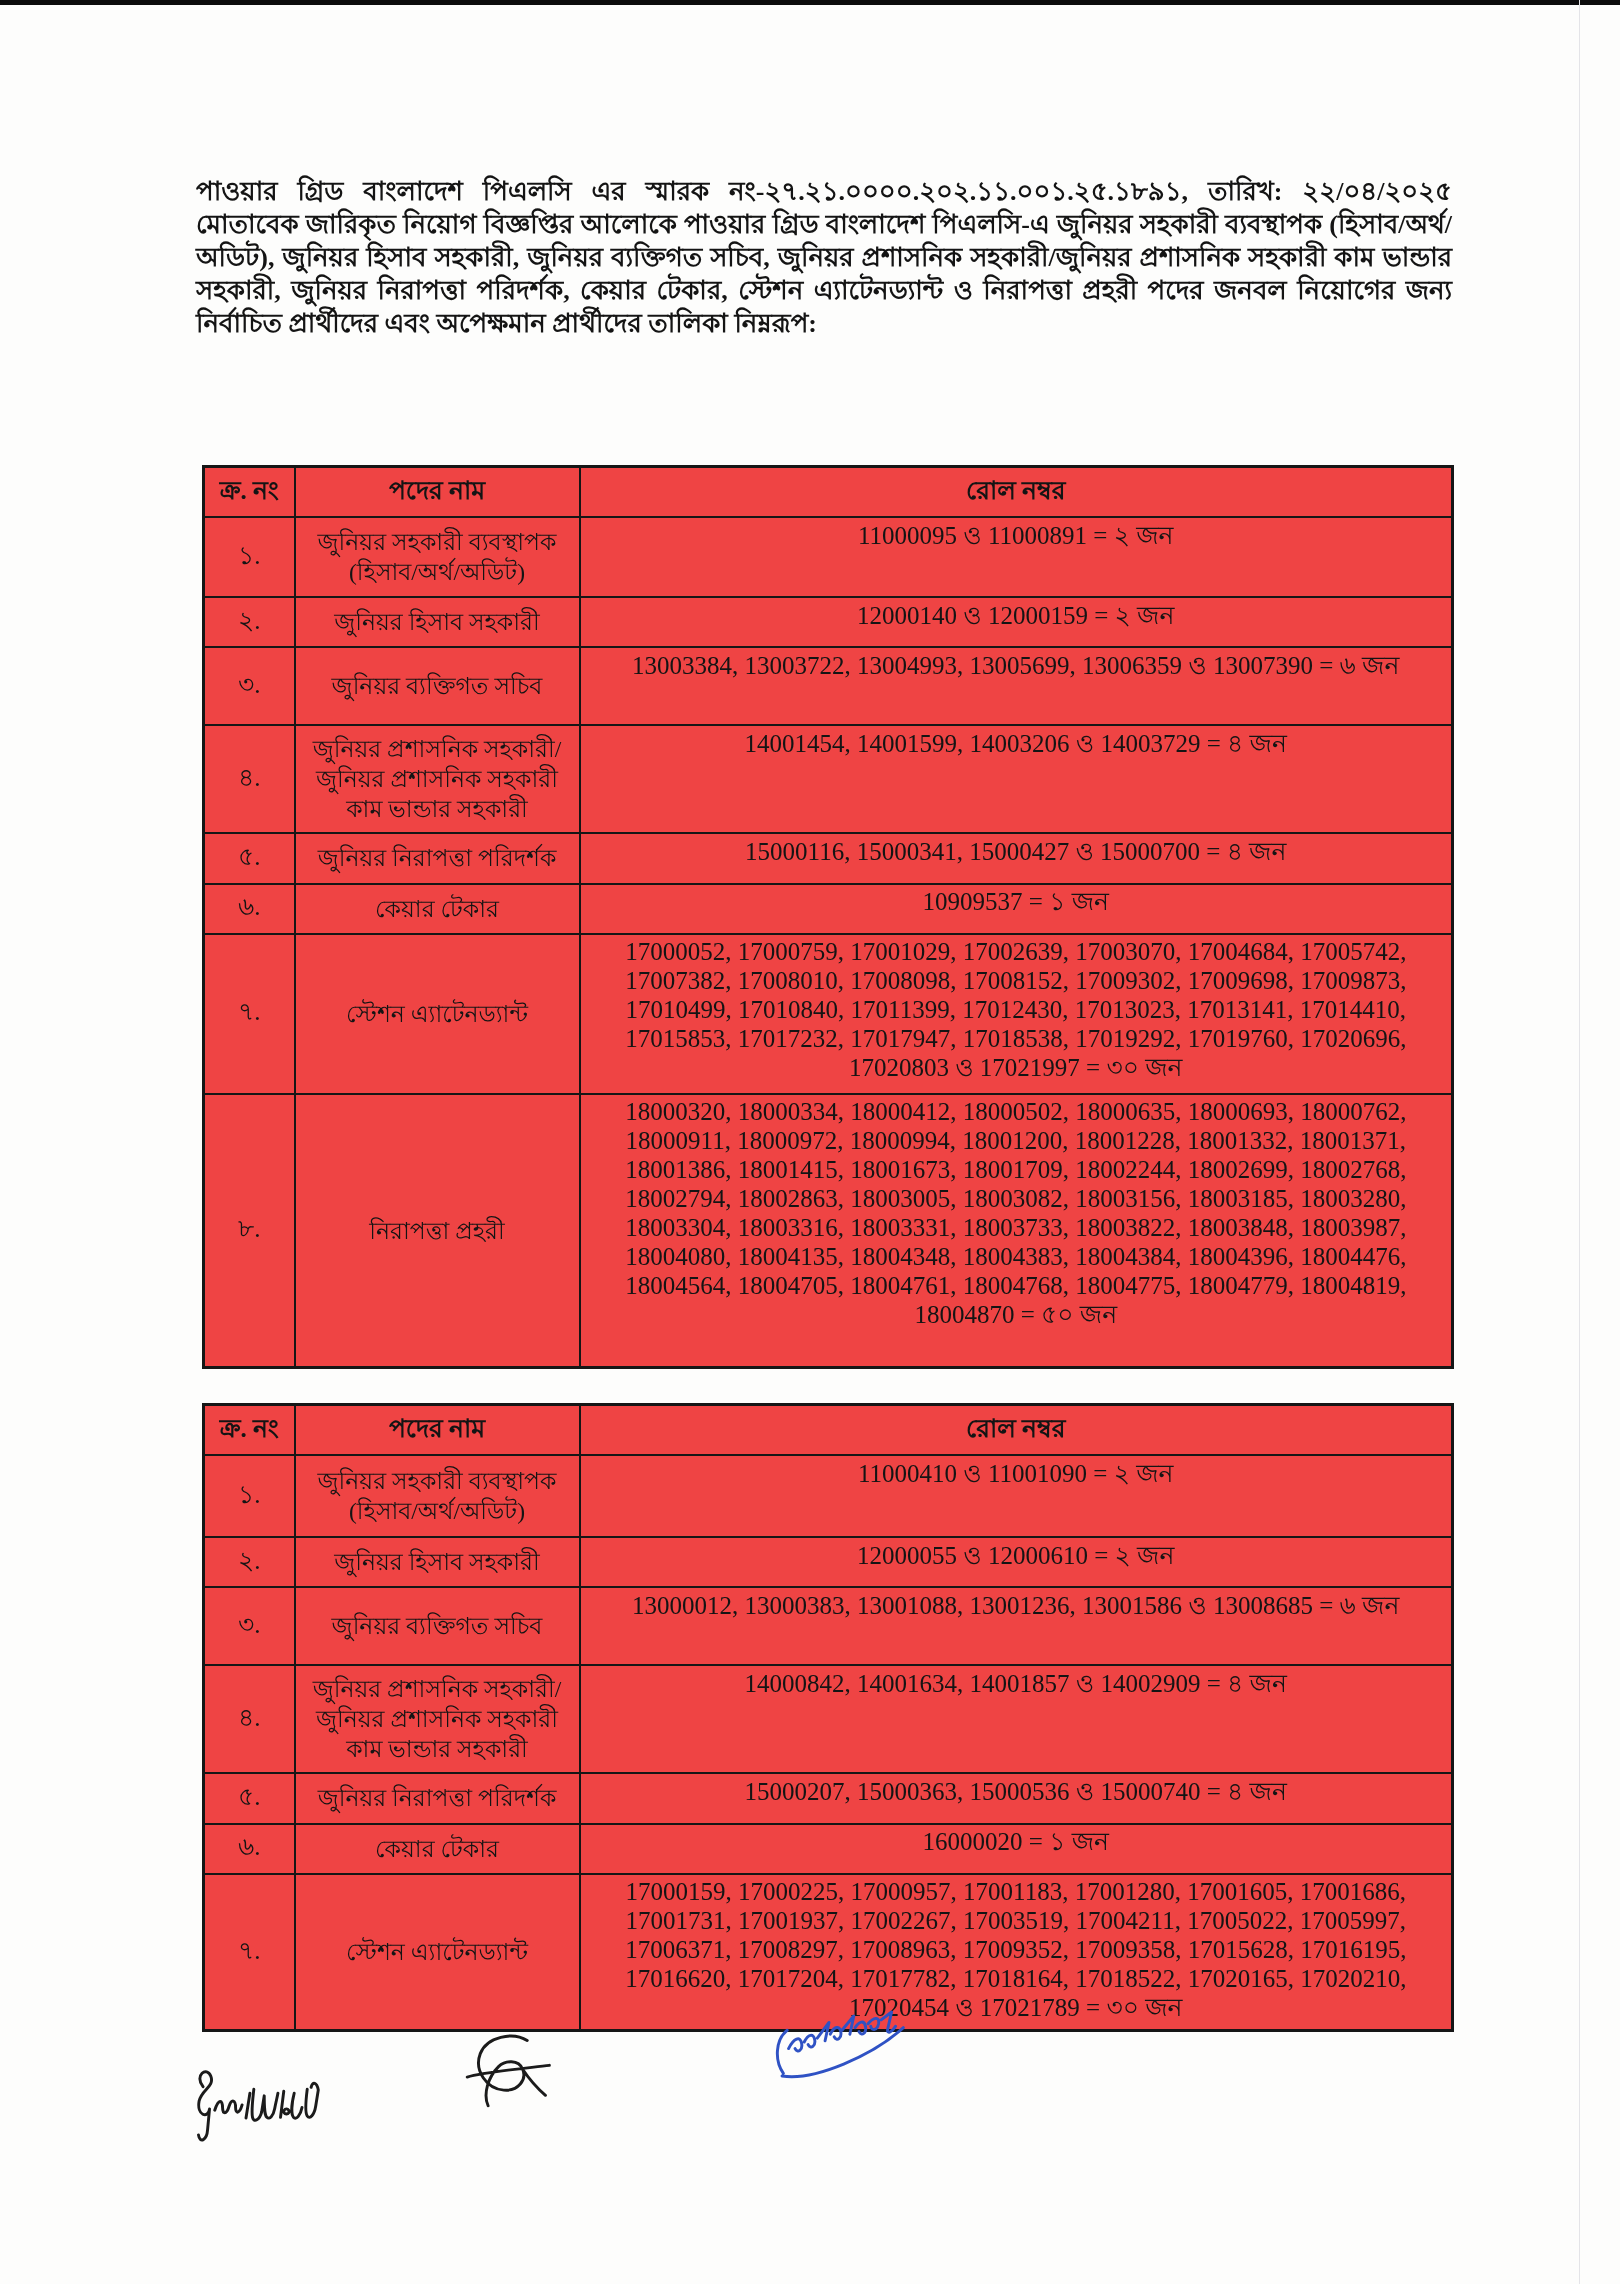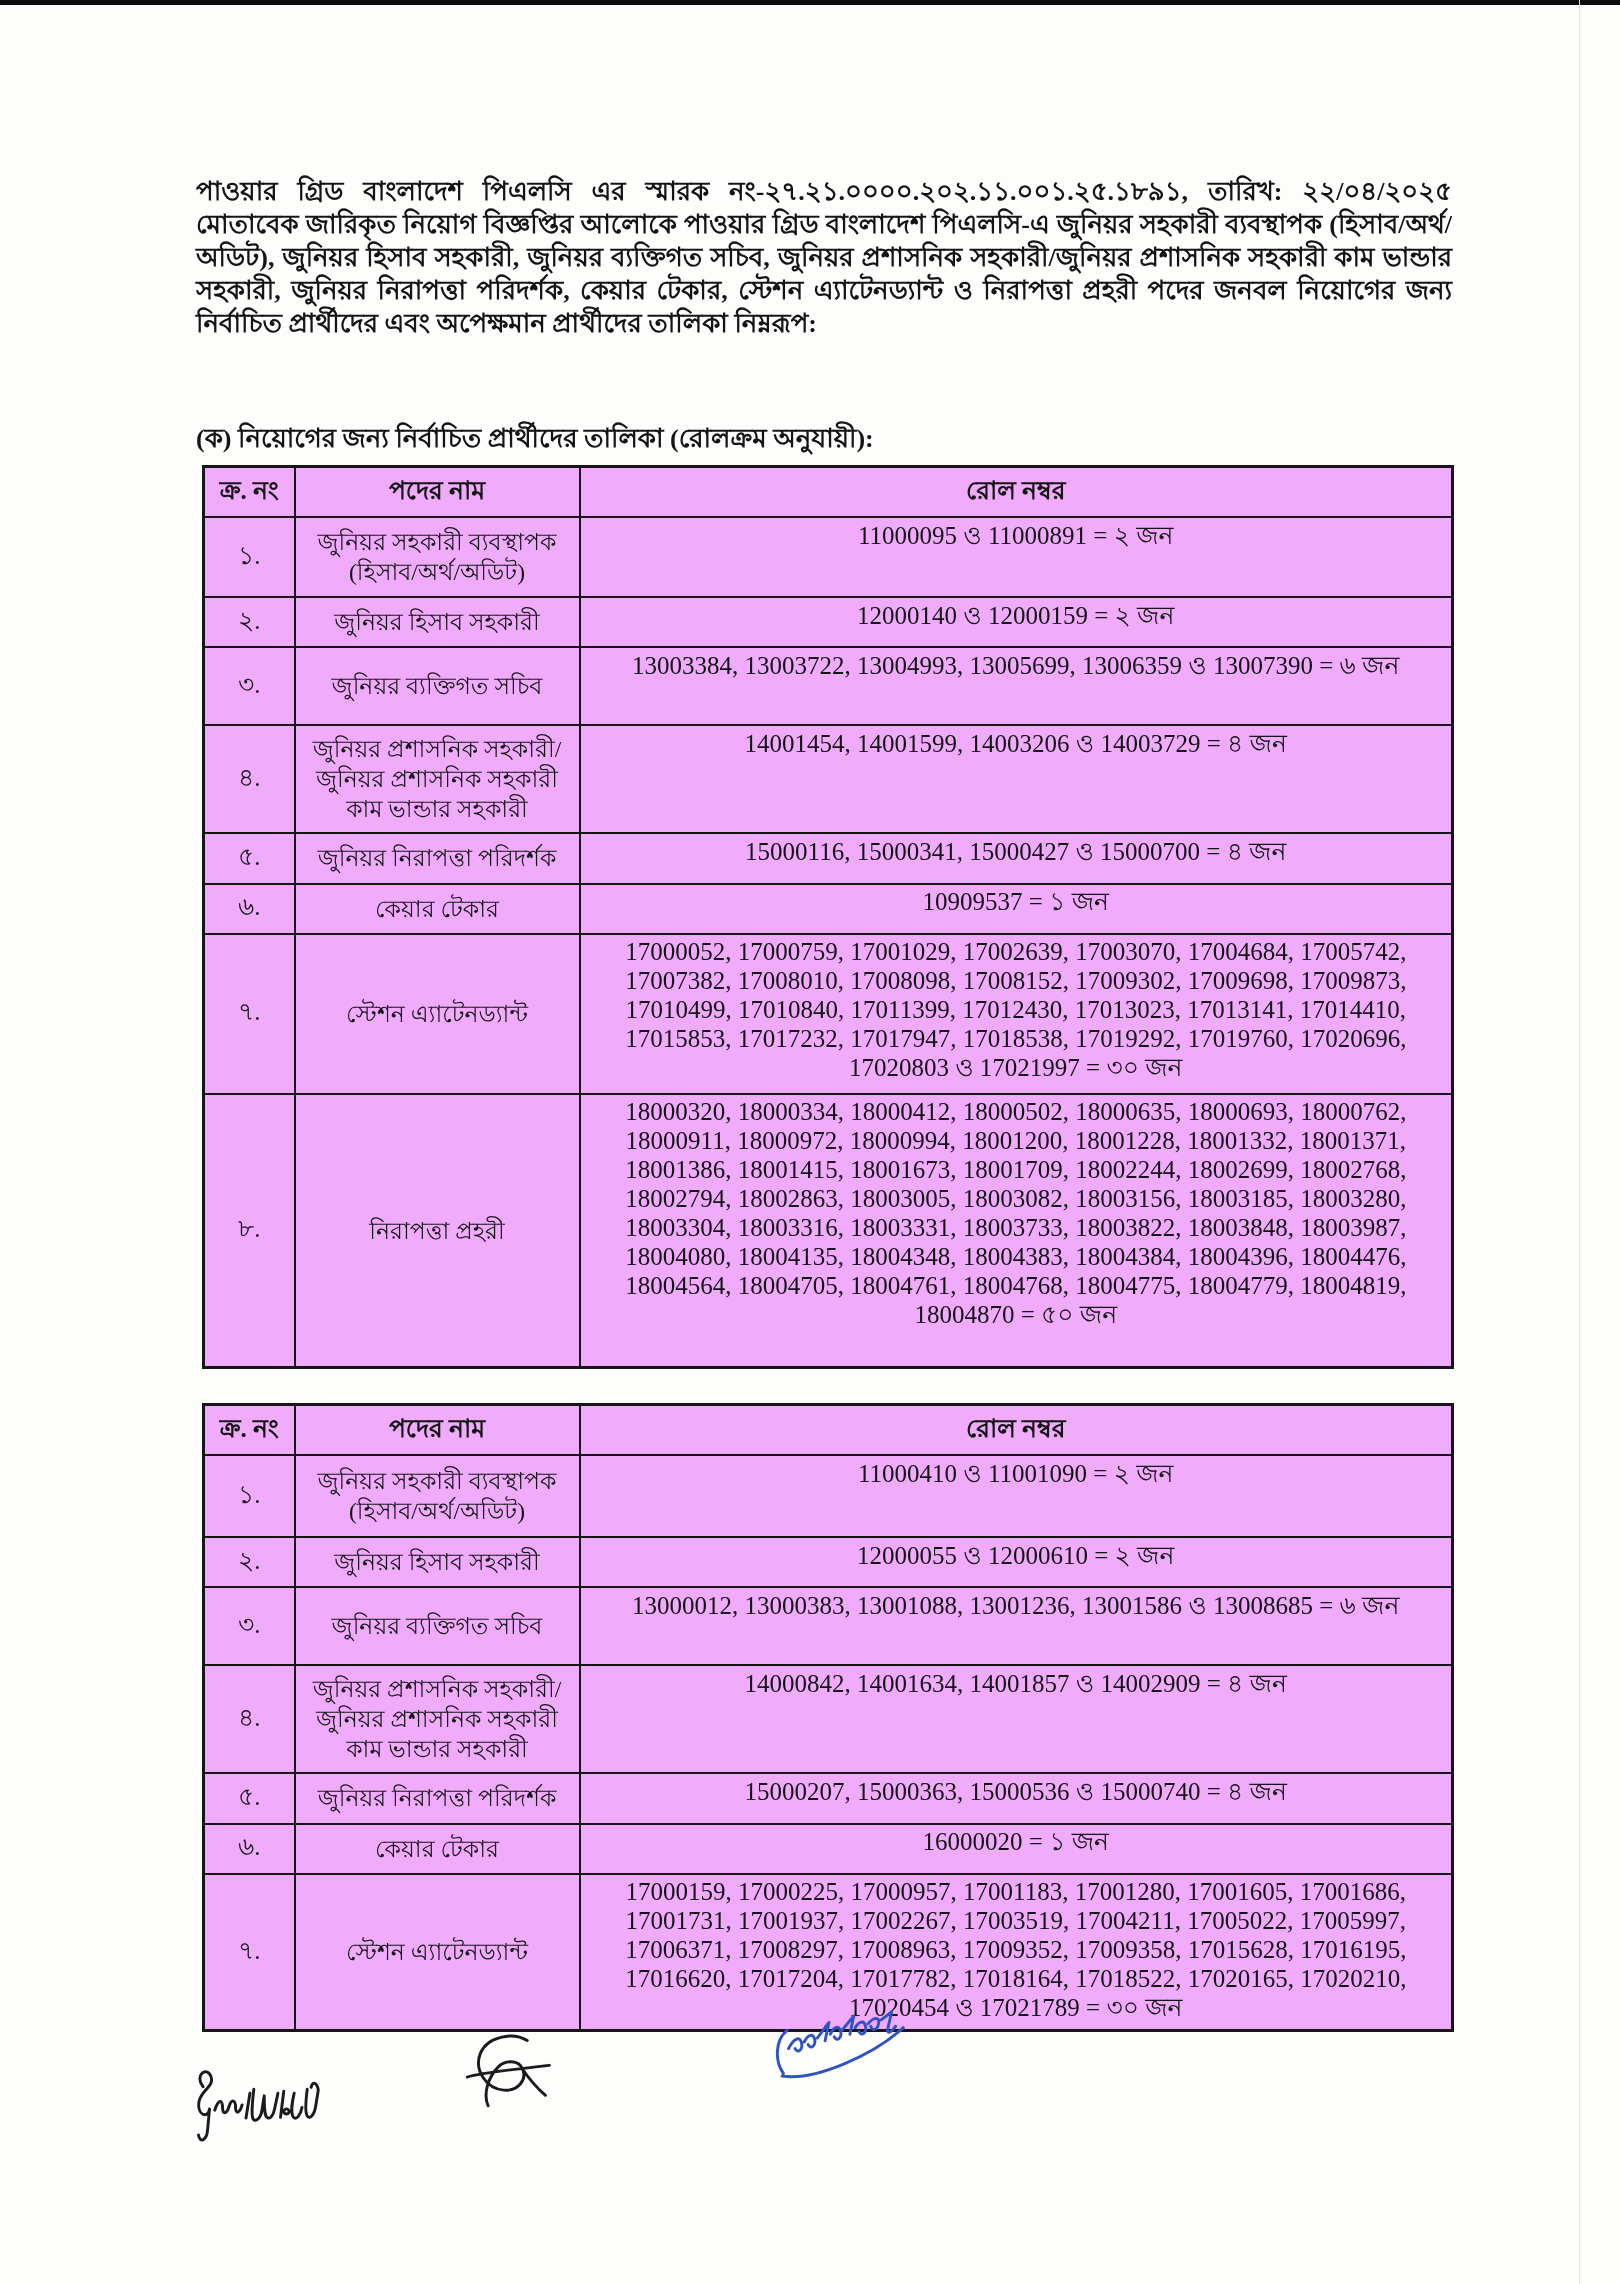--- a/index.html
+++ b/index.html
@@ -31,21 +31,21 @@
     position: absolute; left: 196px;
     margin: 0;
     font-size: 26px; font-weight: bold; line-height: 31px;
   }
   .heading-a { top: 423px; }
   .heading-b { top: 1354px; }
   table.roll-table {
     position: absolute; left: 202px; width: 1252px;
     border-collapse: collapse;
     table-layout: fixed;
-    background: #f0abfc;
+    background: #ef4444;
   }
   #table-a { top: 465px; }
   #table-b { top: 1403px; }
   table.roll-table col.c-sl   { width: 91px; }
   table.roll-table col.c-post { width: 285px; }
   table.roll-table th, table.roll-table td {
     border: 2px solid #161616;
     padding: 2.6px 7.8px;
   }
   table.roll-table { border: 3.3px solid #161616; }
@@ -91,21 +91,20 @@
 </head>
 <body>
 
 <div class="page">
 
   <div class="scan-bar-top"></div>
   <div class="scan-line-right"></div>
 
   <p class="intro">পাওয়ার গ্রিড বাংলাদেশ পিএলসি এর স্মারক নং-২৭.২১.০০০০.২০২.১১.০০১.২৫.১৮৯১, তারিখ: ২২/০৪/২০২৫ মোতাবেক জারিকৃত নিয়োগ বিজ্ঞপ্তির আলোকে পাওয়ার গ্রিড বাংলাদেশ পিএলসি-এ জুনিয়র সহকারী ব্যবস্থাপক (হিসাব/অর্থ/অডিট), জুনিয়র হিসাব সহকারী, জুনিয়র ব্যক্তিগত সচিব, জুনিয়র প্রশাসনিক সহকারী/জুনিয়র প্রশাসনিক সহকারী কাম ভান্ডার সহকারী, জুনিয়র নিরাপত্তা পরিদর্শক, কেয়ার টেকার, স্টেশন এ্যাটেনড্যান্ট ও নিরাপত্তা প্রহরী পদের জনবল নিয়োগের জন্য নির্বাচিত প্রার্থীদের এবং অপেক্ষমান প্রার্থীদের তালিকা নিম্নরূপ:</p>
 
-  <h2 class="heading heading-a">(ক) নিয়োগের জন্য নির্বাচিত প্রার্থীদের তালিকা (রোলক্রম অনুযায়ী):</h2>
 
   <table class="roll-table" id="table-a">
     <colgroup>
         <col class="c-sl">
         <col class="c-post">
         <col class="c-roll">
       </colgroup>
     <thead>
       <tr>
         <th>ক্র. নং</th>

